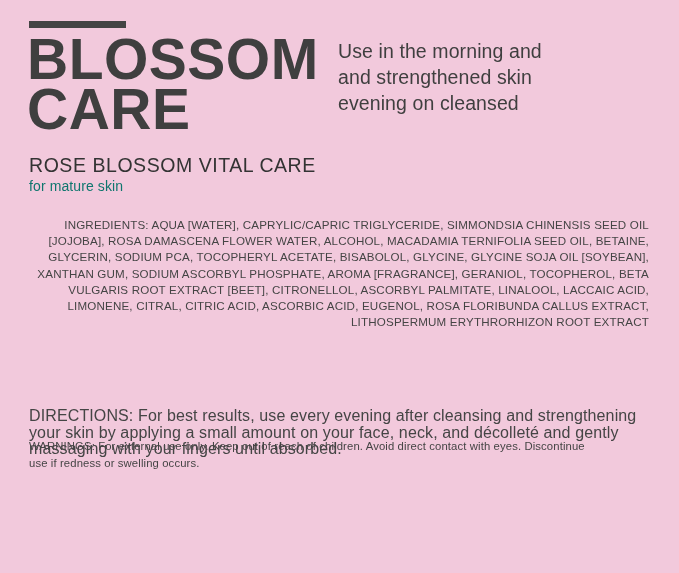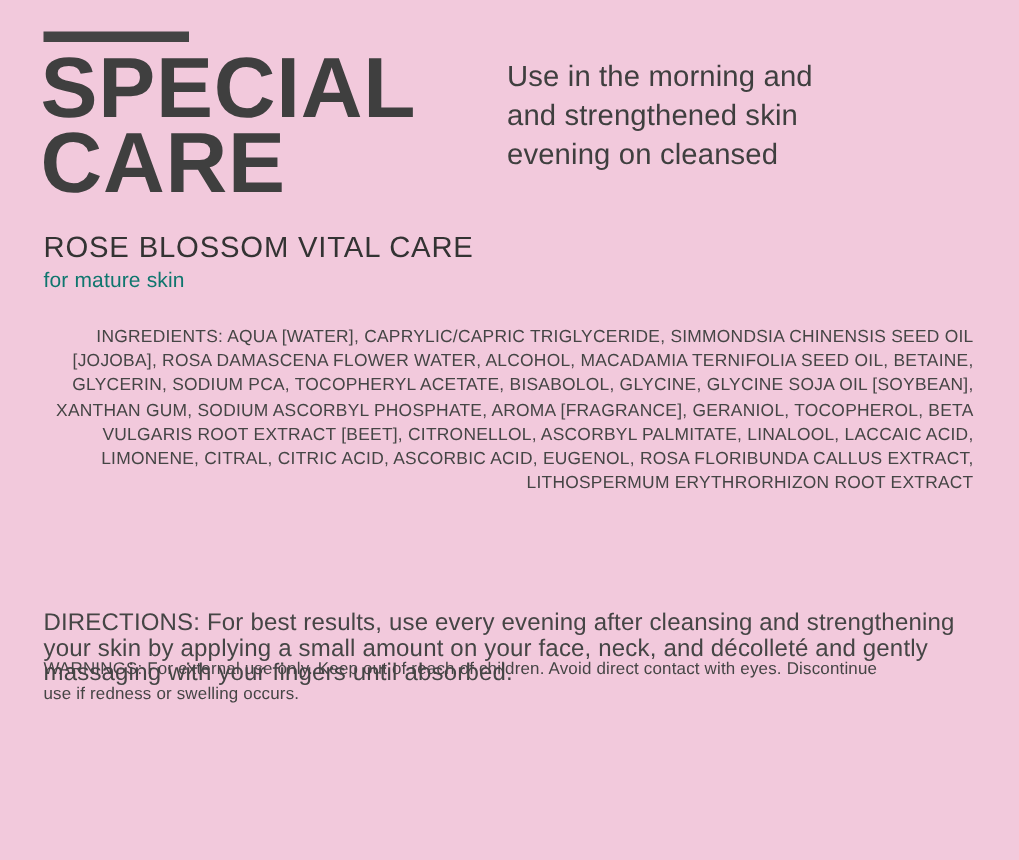--- a/index.html
+++ b/index.html
@@ -136,21 +136,21 @@
   }
 </style>
 </head>
 <body>
 
 <div class="label">
 
   <div class="top-rule"></div>
 
   <div class="headline">
-    <span class="headline-line">SPECIAL</span>
+    <span class="headline-line">BLOSSOM</span>
     <span class="headline-line">CARE</span>
   </div>
 
   <div class="usage-note">
     <span>Use in the morning and</span>
     <span>and strengthened skin</span>
     <span>evening on cleansed</span>
   </div>
 
   <div class="product-name">ROSE BLOSSOM VITAL CARE</div>

